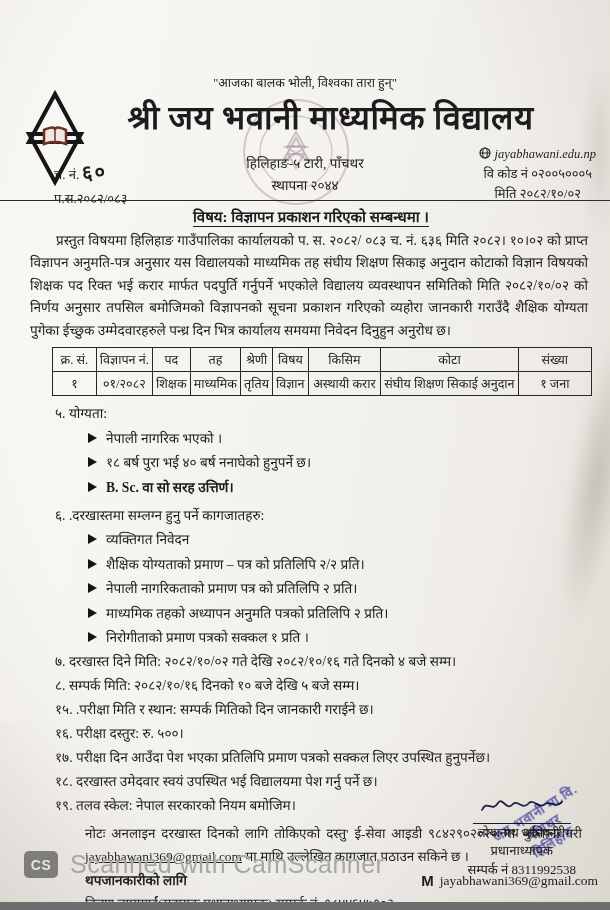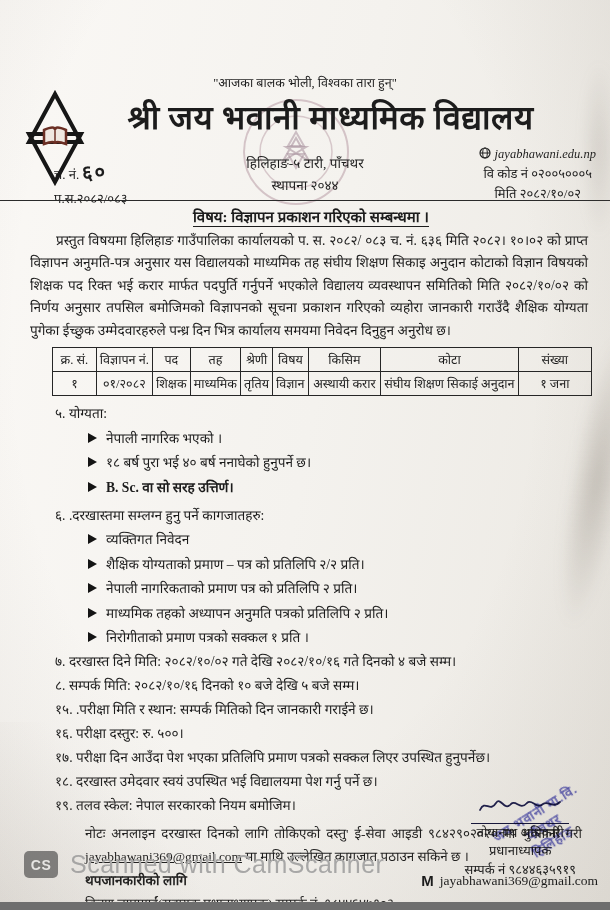--- a/index.html
+++ b/index.html
@@ -227,21 +227,21 @@
   </div>
 
   <div class="sig-block">
     <div class="sig-script">
       <svg width="86" height="20" viewBox="0 0 86 20">
         <path d="M3,14 C8,3 13,17 19,7 C24,0 27,16 34,8 C39,3 43,15 50,7 C55,2 59,14 66,8 C71,4 76,13 83,6" fill="none" stroke="#20204a" stroke-width="1.8" stroke-linecap="round"></path>
       </svg>
     </div>
     <div>तोयानाथ अधिकारी</div>
     <div>प्रधानाध्यापक</div>
-    <div>सम्पर्क नं ९८४४६३५९१९</div>
+    <div>सम्पर्क नं 8311992538</div>
   </div>
 
   <div class="stamp">
     <div>जय भवानी मा.वि.</div>
     <div>पाँचथर</div>
     <div>हिलिहाङ</div>
   </div>
 
   <div class="gmail-line">
     <span class="gmail-m">M</span>

